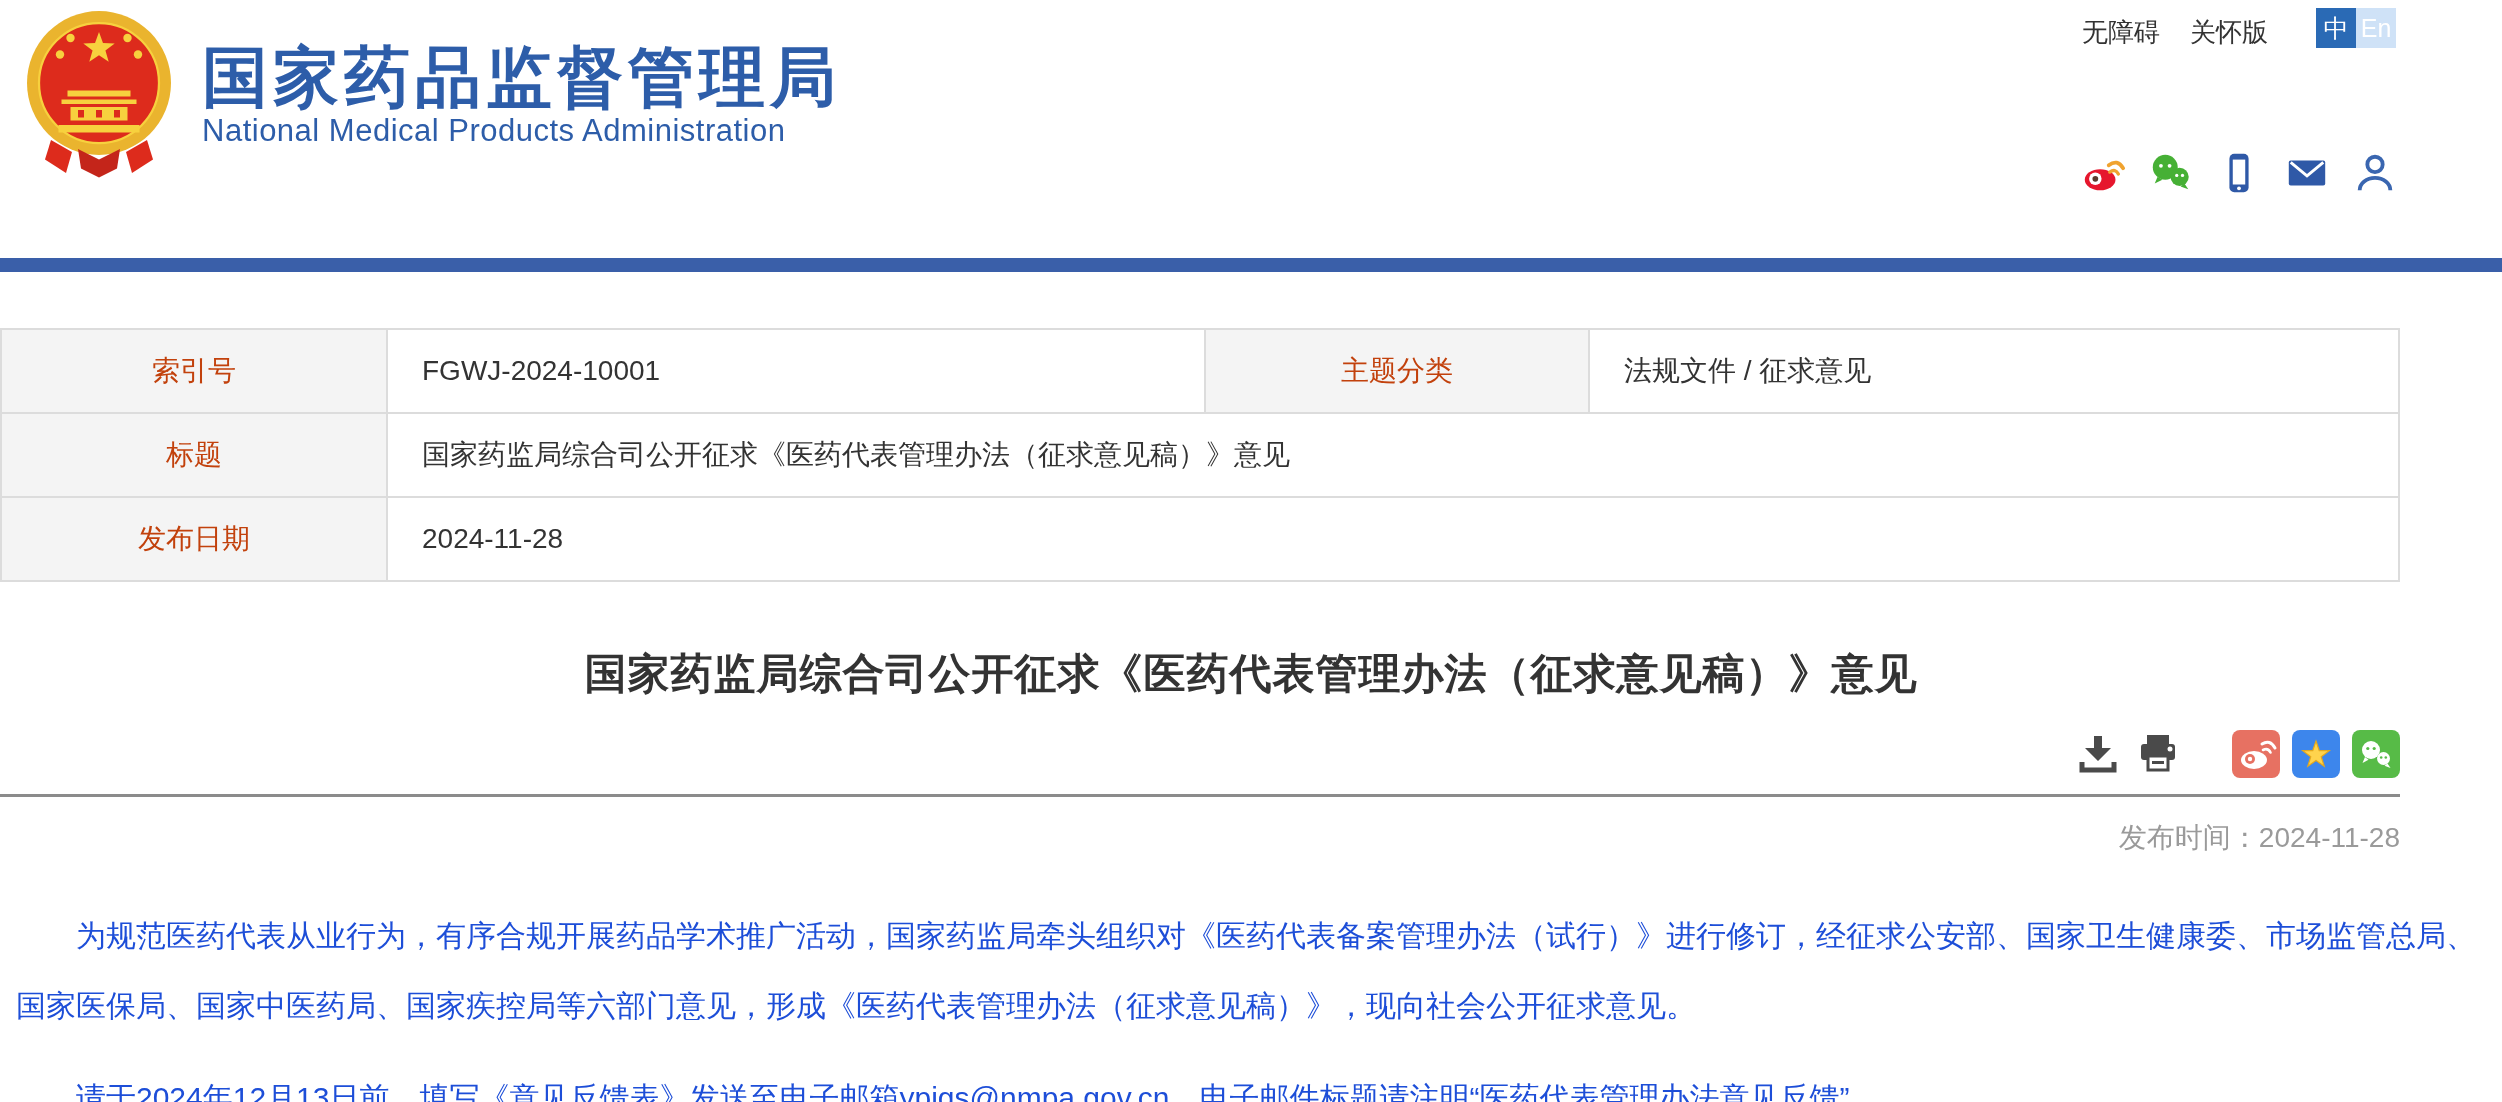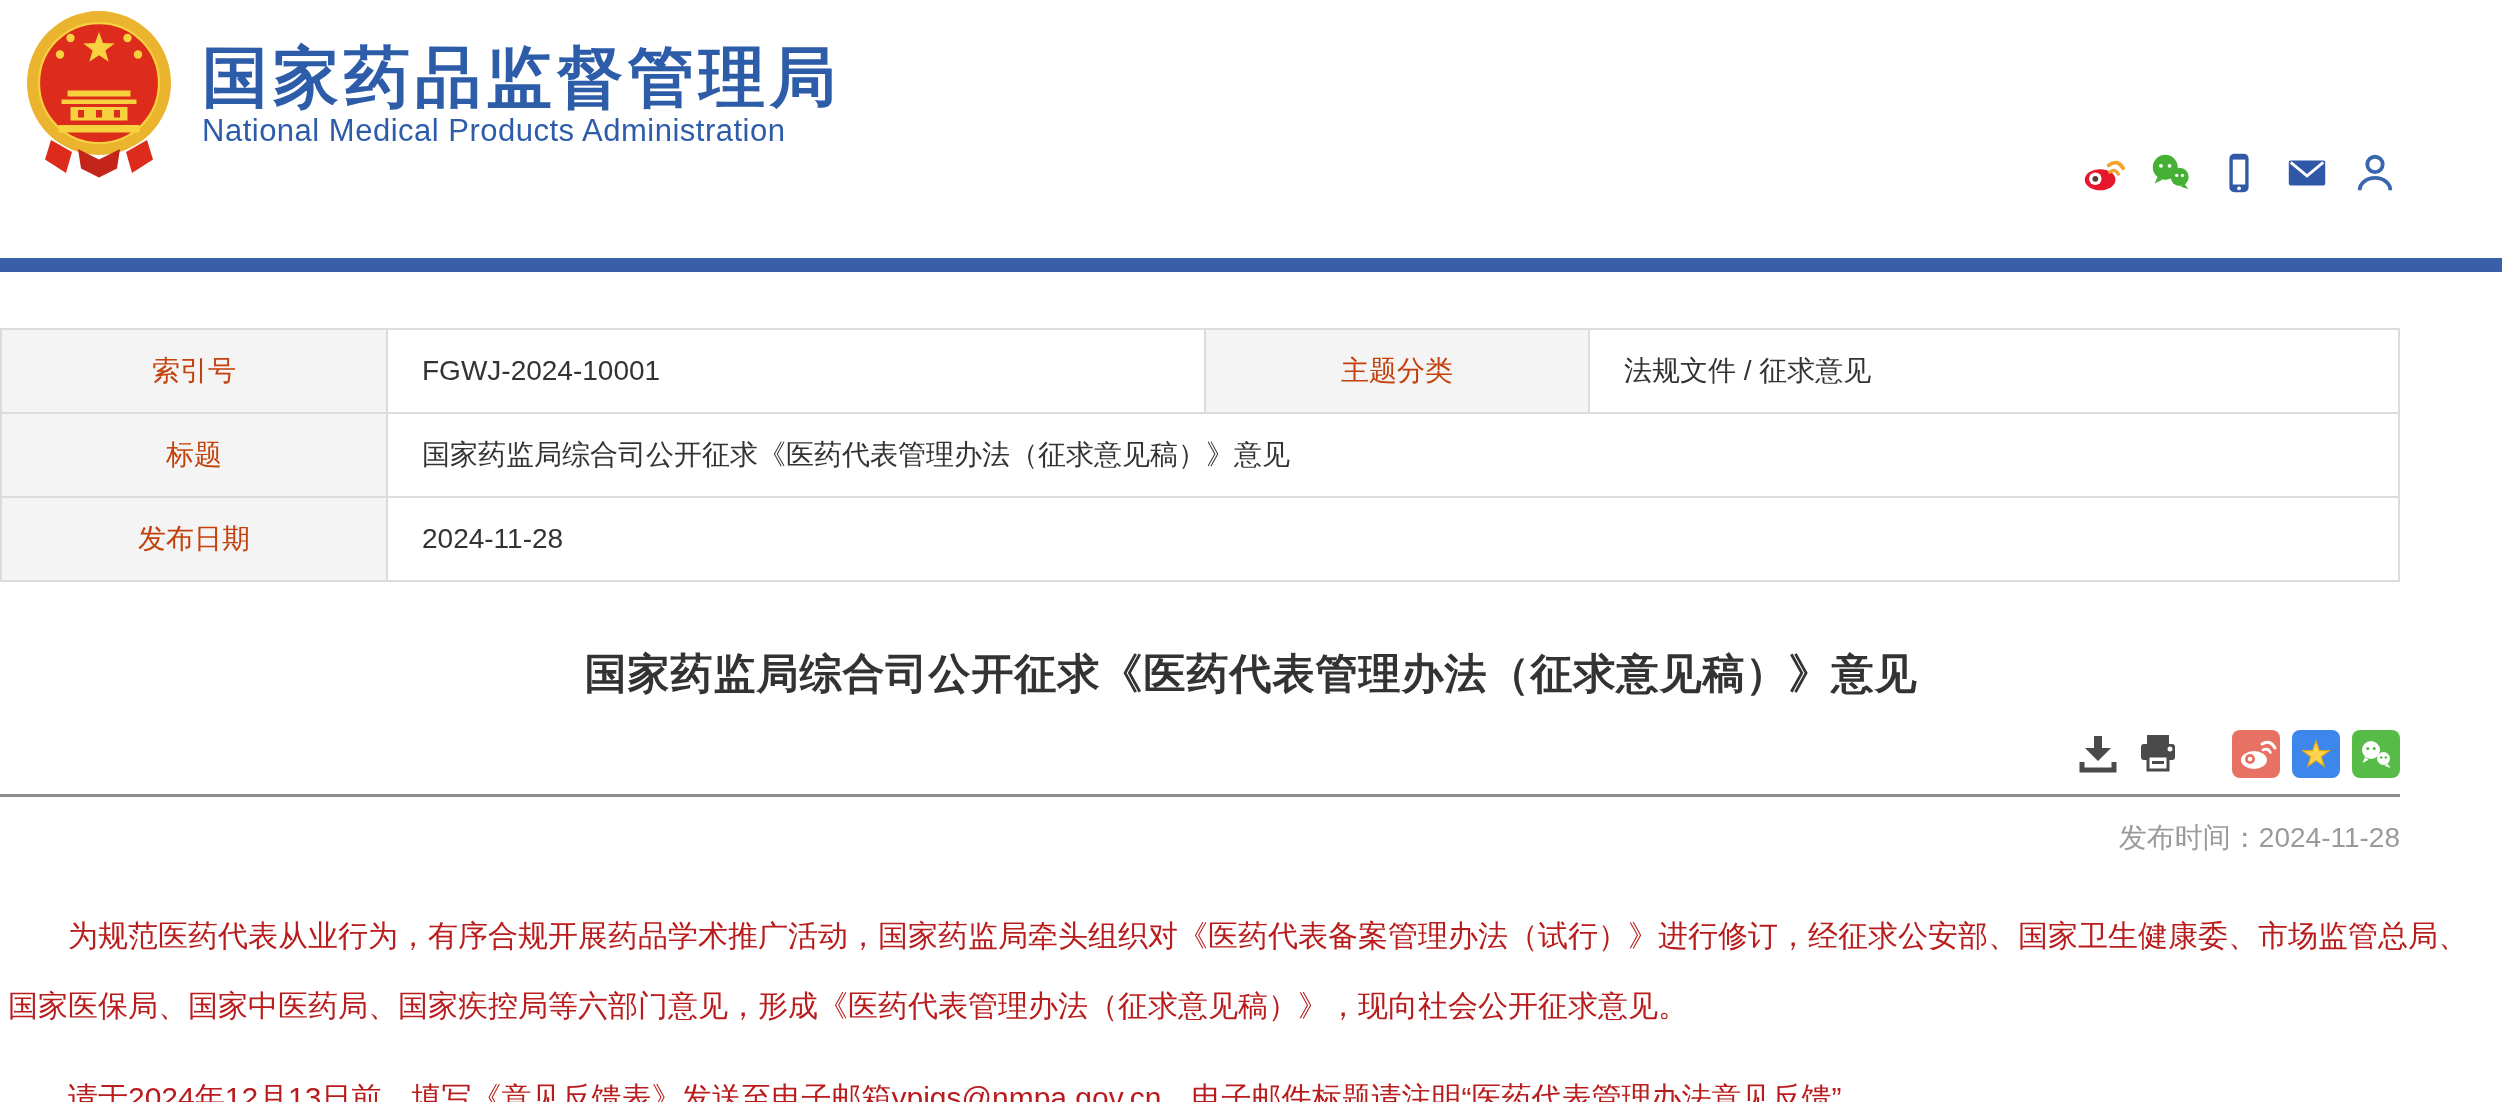--- a/index.html
+++ b/index.html
@@ -34,21 +34,21 @@
   .meta .val{padding-left:34px;background:#fff;color:#333;border-radius:20px;}
   
   .title{font-size:42px;font-weight:bold;text-align:center;color:#333;margin:64px 0 0 0;letter-spacing:1px;}
   .toolbar{width:2400px;display:flex;justify-content:flex-end;align-items:center;gap:12px;margin-top:28px;}
   .tool{width:48px;height:48px;border:none;background:none;padding:0;cursor:pointer;}
   .tool svg{width:48px;height:48px;display:block;}
   .tool-spacer{width:26px;}
   .rule{width:2400px;height:3px;background:#8b8b8b;margin-top:16px;}
   .publish{width:2400px;text-align:right;font-size:28px;color:#9a9a9a;margin-top:22px;}
   .body-text{margin-top:44px;}
-  .body-text p{font-size:30px;line-height:70px;color:#b91c1c;text-indent:60px;margin:8px;}
+  .body-text p{font-size:30px;line-height:70px;color:#1d4ed8;text-indent:60px;margin:16px;}
   .body-text p + p{margin-top:22px;}
 </style>
 </head>
 <body>
 
 <div class="header">
 
   <div class="logo">
     <svg class="emblem" viewBox="0 0 100 116">
       <circle cx="50" cy="50" r="48" fill="#eab42e"></circle>
@@ -68,20 +68,28 @@
       <path d="M18 88 l14 8 -4 14 -14 -9 z" fill="#dd2b1c"></path>
       <path d="M82 88 l-14 8 4 14 14 -9 z" fill="#dd2b1c"></path>
       <path d="M36 94 l14 7 14 -7 -2 13 -12 6 -12 -6 z" fill="#c4251a"></path>
     </svg>
     <div>
       <div class="site-cn">国家药品监督管理局</div>
       <div class="site-en">National Medical Products Administration</div>
     </div>
   </div>
 
+  <div class="top-links">
+    <a class="top-link">无障碍</a>
+    <a class="top-link">关怀版</a>
+    <div class="lang-toggle">
+      <div class="lang lang-cn">中</div>
+      <div class="lang lang-en">En</div>
+    </div>
+  </div>
 
 
   <div class="social-row">
     <svg class="sicon" viewBox="0 0 48 48">
       <ellipse cx="21" cy="31" rx="16" ry="11" fill="#e6162d"></ellipse>
       <circle cx="16" cy="30" r="6.5" fill="#fff"></circle>
       <circle cx="16" cy="30" r="3" fill="#5b3b2e"></circle>
       <path d="M30 16 q9 -7 15 3" stroke="#f0a32f" stroke-width="4" fill="none" stroke-linecap="round"></path>
       <path d="M31 23 q6 -4 9 2" stroke="#f0a32f" stroke-width="3.5" fill="none" stroke-linecap="round"></path>
     </svg>

